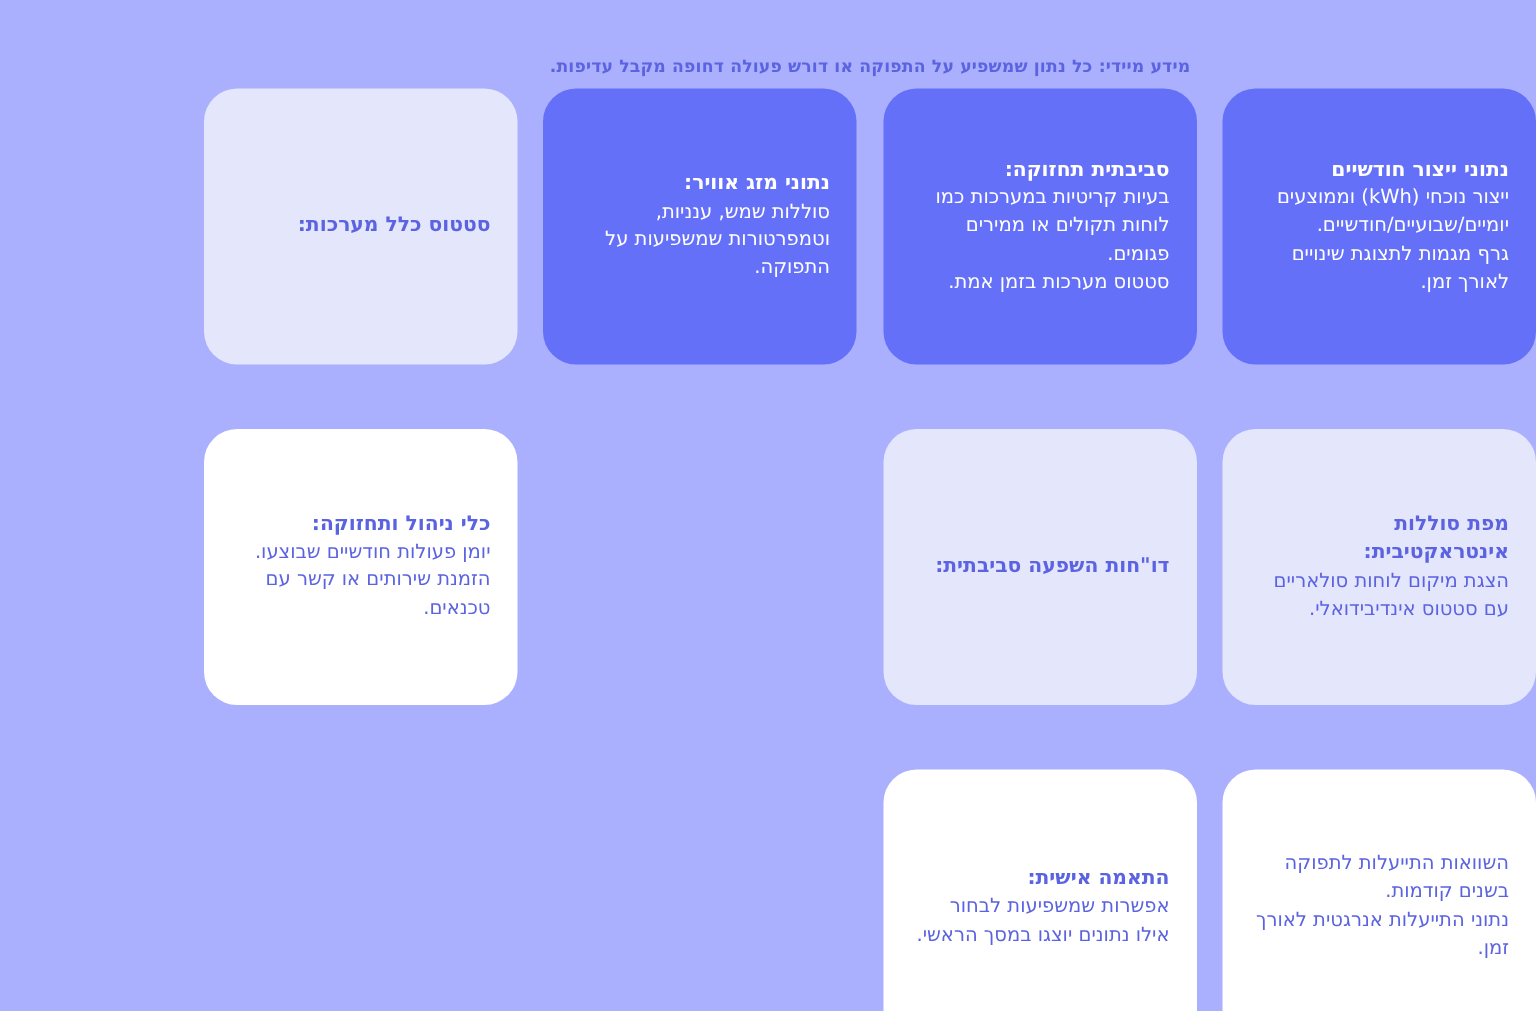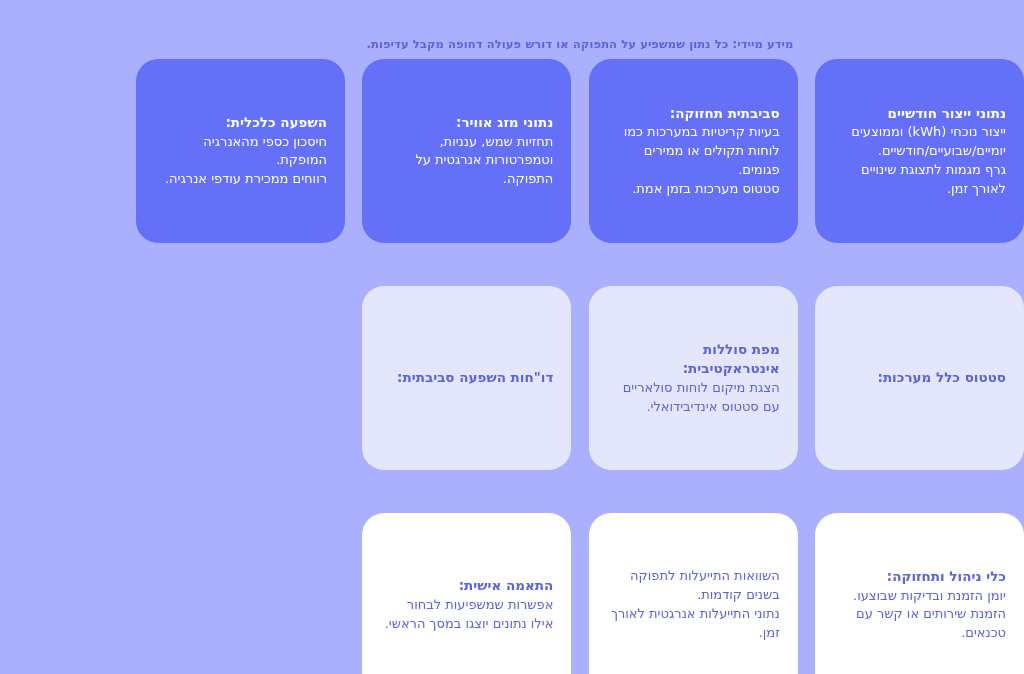--- a/index.html
+++ b/index.html
@@ -127,47 +127,42 @@
     </div>
 
     <div class="card blue">
       <div class="card-title">סביבתית תחזוקה:</div>
       <div class="card-body">בעיות קריטיות במערכות כמו לוחות תקולים או ממירים פגומים.
 סטטוס מערכות בזמן אמת.</div>
     </div>
 
     <div class="card blue">
       <div class="card-title">נתוני מזג אוויר:</div>
-      <div class="card-body">תחזיות שמש, ענניות, וטמפרטורות אנרגטית על התפוקה.</div>
+      <div class="card-body">סוללות שמש, ענניות, וטמפרטורות שמשפיעות על התפוקה.</div>
     </div>
 
-    <div class="card blue">
-      <div class="card-title">השפעה כלכלית:</div>
-      <div class="card-body">חיסכון כספי מהאנרגיה המופקת.
-רווחים ממכירת עודפי אנרגיה.</div>
-    </div>
 
     <div class="card lav">
       <div class="card-title">סטטוס כלל מערכות:</div>
     </div>
 
     <div class="card lav">
       <div class="card-title">מפת סוללות אינטראקטיבית:</div>
       <div class="card-body">הצגת מיקום לוחות סולאריים עם סטטוס אינדיבידואלי.</div>
     </div>
 
     <div class="card lav">
       <div class="card-title">דו"חות השפעה סביבתית:</div>
     </div>
 
     <div class="empty-slot"></div>
 
     <div class="card white">
       <div class="card-title">כלי ניהול ותחזוקה:</div>
-      <div class="card-body">יומן הזמנת ובדיקות שבוצעו.
+      <div class="card-body">יומן פעולות חודשיים שבוצעו.
 הזמנת שירותים או קשר עם טכנאים.</div>
     </div>
 
     <div class="card white">
       <div class="card-body">השוואות התייעלות לתפוקה בשנים קודמות.
 נתוני התייעלות אנרגטית לאורך זמן.</div>
     </div>
 
     <div class="card white">
       <div class="card-title">התאמה אישית:</div>

